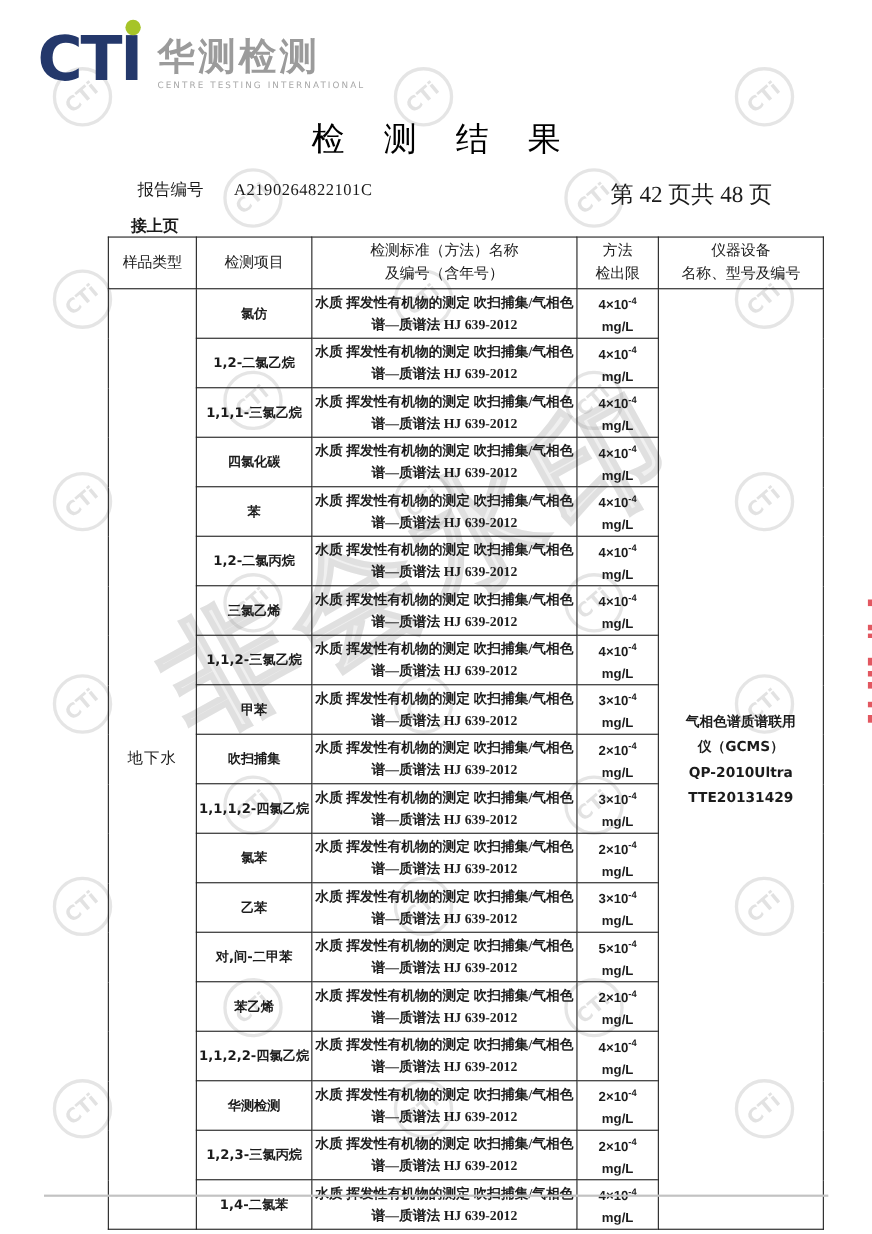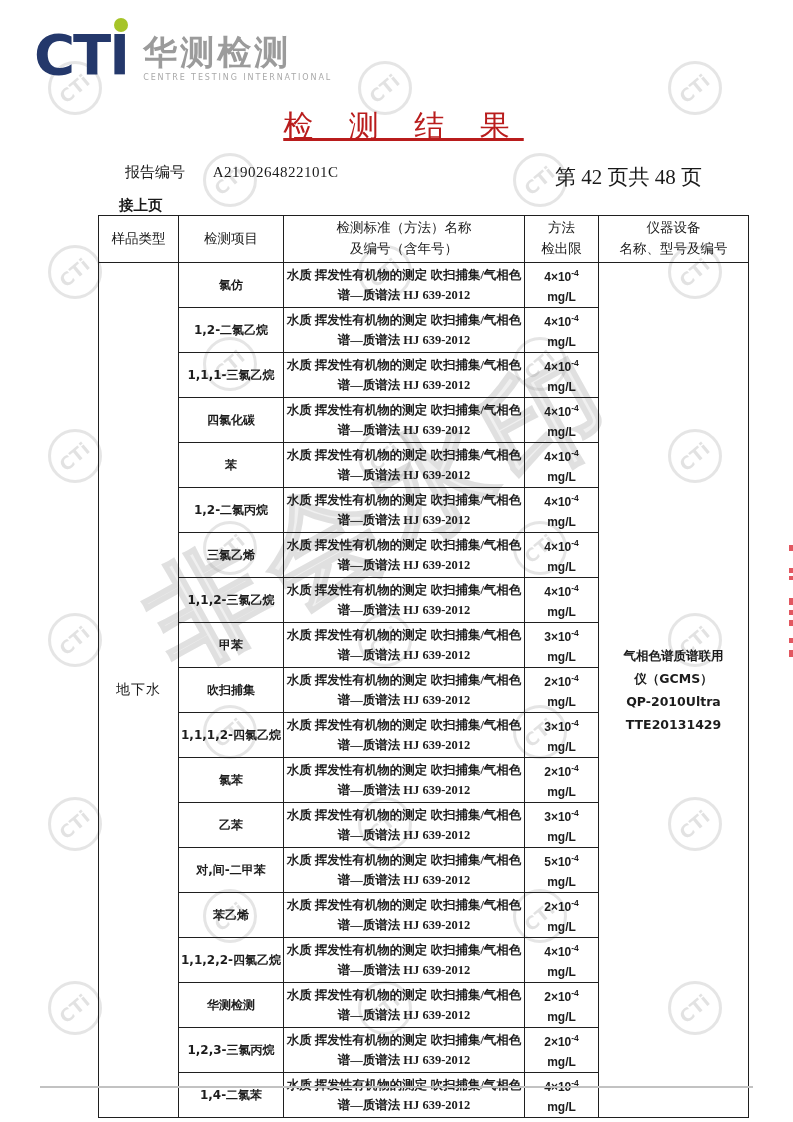--- a/index.html
+++ b/index.html
@@ -30,21 +30,21 @@
   .logo-acronym{
     position:relative;font-family:"DejaVu Sans",sans-serif;font-weight:bold;
     font-size:56px;line-height:1.05;color:#24386b;letter-spacing:-2px;
   }
   .logo-dot{position:absolute;right:0px;top:-8px;width:14px;height:14px;border-radius:50%;background:#a6c428;}
   .logo-right{display:flex;flex-direction:column;margin-left:15px;margin-top:9px;}
   .logo-cn{font-family:"DejaVu Sans",sans-serif;font-weight:bold;font-size:34px;line-height:1;color:#9b9b9b;letter-spacing:3px;}
   .logo-sub{font-family:"DejaVu Sans",sans-serif;font-size:8px;color:#a9a9a9;letter-spacing:1.9px;margin-top:4px;}
   .doc-title{
     position:absolute;left:0;right:0;top:106px;text-align:center;
-    font-size:30px;color:#b91c1c;letter-spacing:14px;text-indent:14px;text-decoration:underline;
+    font-size:30px;color:#000000;letter-spacing:14px;text-indent:14px;
   }
   .meta-report{position:absolute;left:125px;top:163px;font-size:15px;}
   .meta-report .no{margin-left:24px;letter-spacing:.5px;}
   .meta-page{position:absolute;left:555px;top:163px;font-size:21px;}
   .continued{position:absolute;left:119px;top:196px;font-size:14.5px;font-weight:bold;text-align:center;}
   
   table.results{
     position:absolute;left:98px;top:215px;border-collapse:collapse;table-layout:fixed;
     background:transparent;
   }

